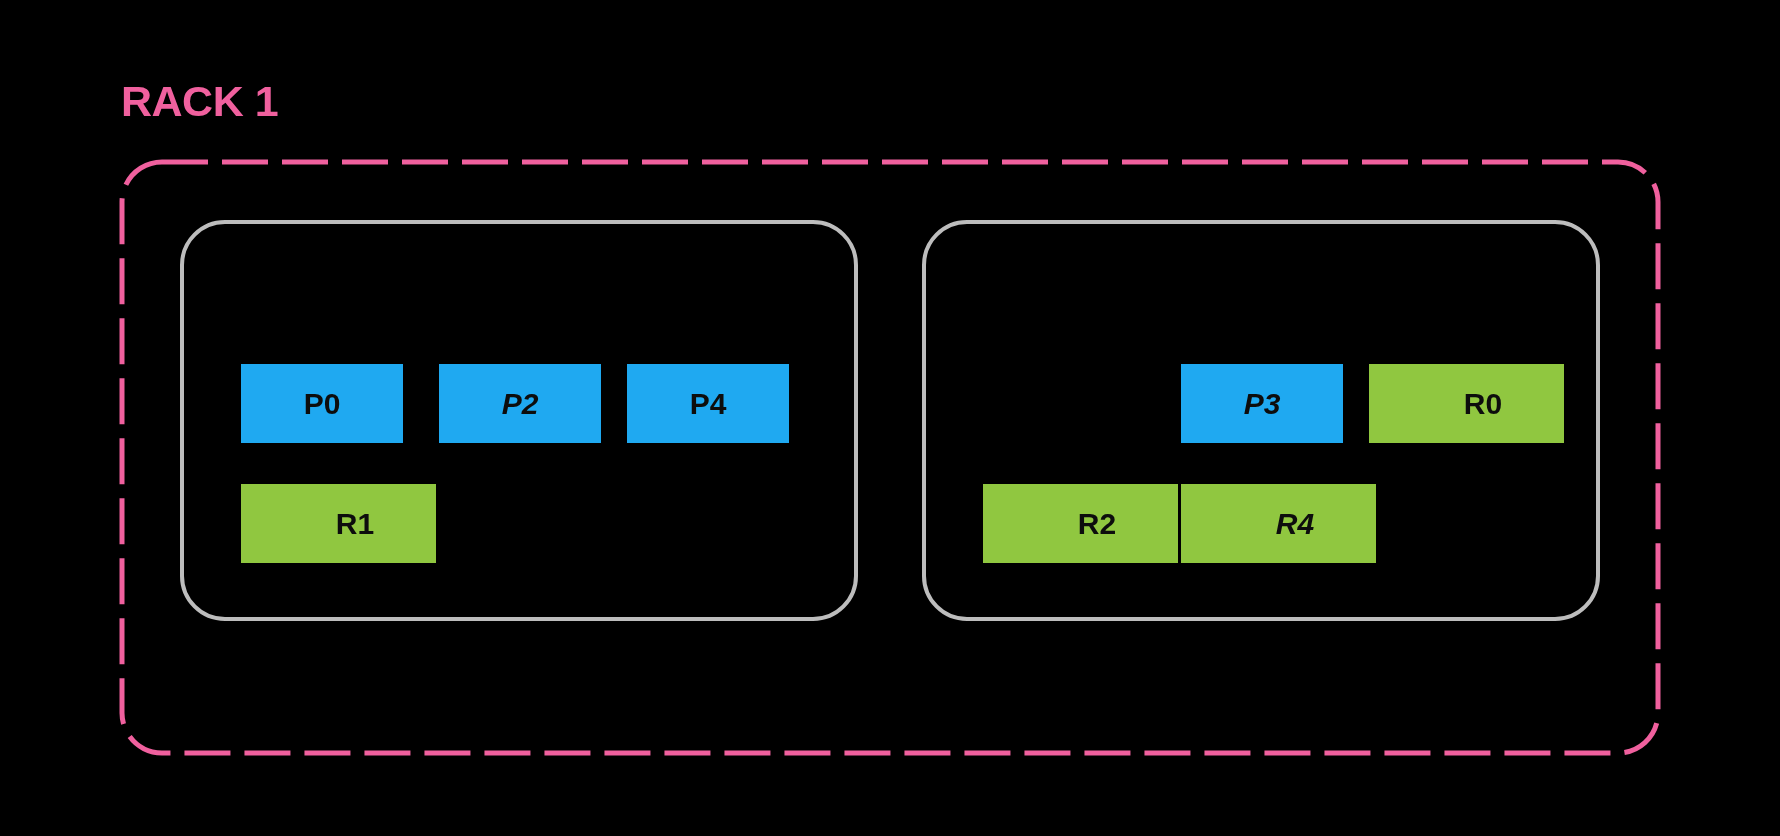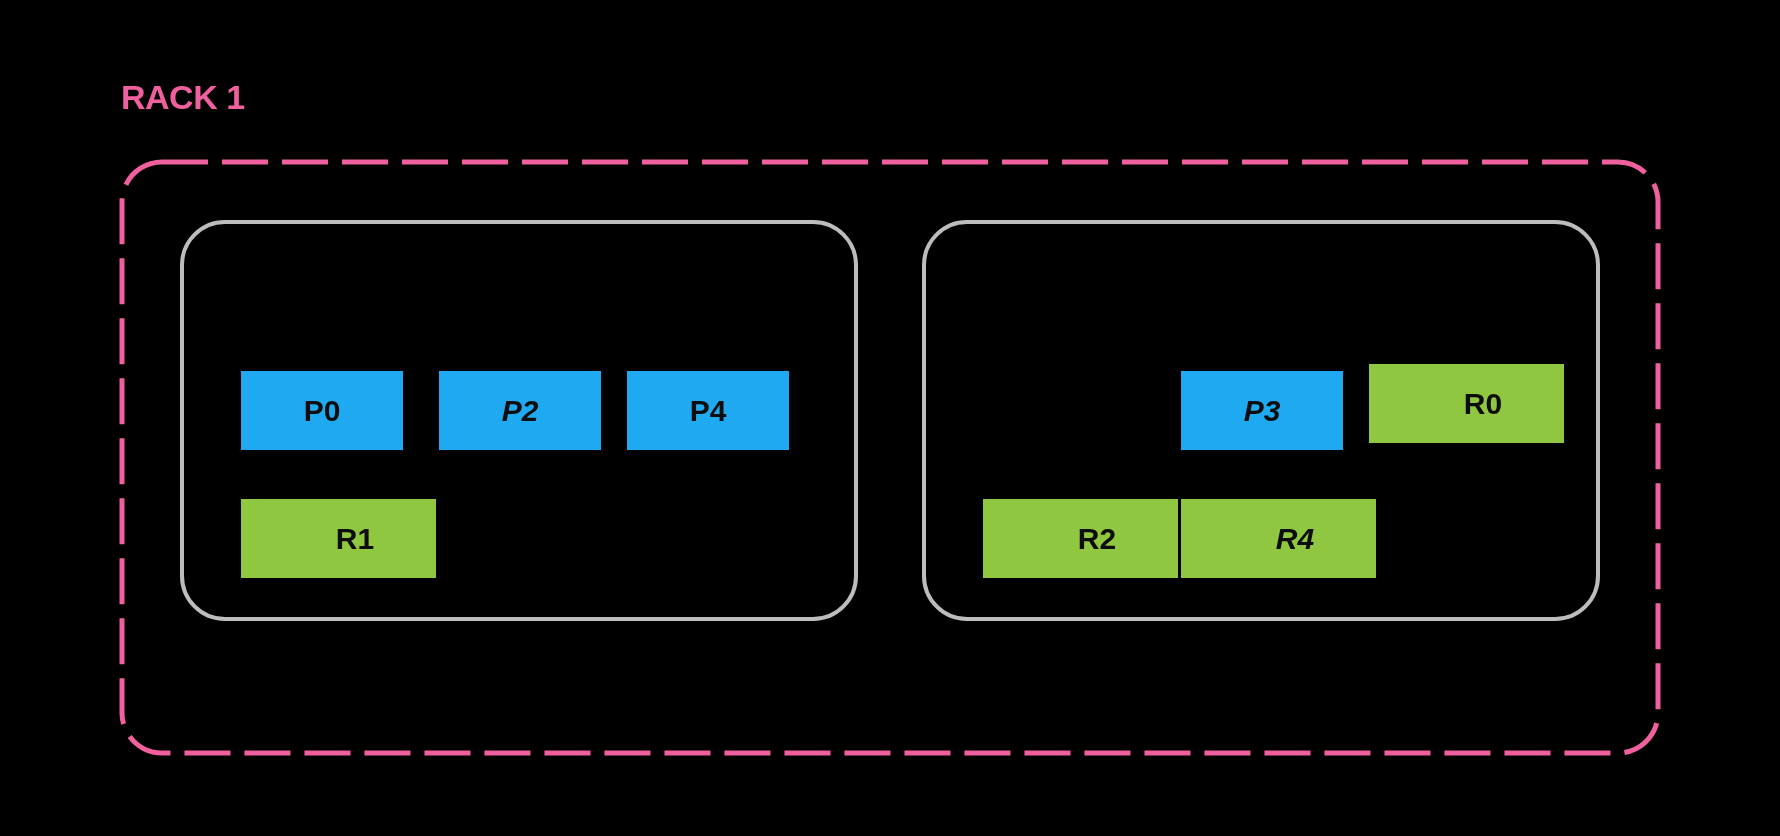--- a/index.html
+++ b/index.html
@@ -12,21 +12,21 @@
     width: 1780px;
     height: 836px;
     background: #000000;
     overflow: hidden;
     font-family: "Liberation Sans", sans-serif;
   }
   .rack-label {
     position: absolute;
     left: 121px;
     top: 80px;
-    font-size: 34px;
+    font-size: 43px;
     font-weight: 700;
     letter-spacing: -0.5px;
     color: #F0609E;
     line-height: 1;
     white-space: nowrap;
   }
   .rack-border-svg {
     position: absolute;
     left: 0;
     top: 0;
@@ -51,28 +51,28 @@
     width: 162px;
     height: 79px;
     display: flex;
     align-items: center;
     justify-content: center;
     font-size: 30px;
     font-weight: 700;
     color: #0D0D0D;
     line-height: 1;
   }
-  .chip[data-color="blue"]  { background: #1FA9F1; margin-top: 7px; }
+  .chip[data-color="blue"]  { background: #1FA9F1; }
   .chip[data-color="green"] { background: #90C740; padding-left: 33px; }
   
   .c1 { left: 57px;  }
   .c2 { left: 255px; font-style: italic; }
   .c3 { left: 443px; }
   .r1 { top: 140px; }
-  .r2 { top: 275px; }
+  .r2 { top: 260px; }
 </style>
 </head>
 <body>
 
 <div class="canvas">
 
   <div class="rack-label">RACK 1</div>
 
   <svg class="rack-border-svg" viewBox="0 0 1780 836" xmlns="http://www.w3.org/2000/svg">
     <rect x="122" y="162" width="1536" height="591" rx="40" ry="40" fill="none" stroke="#F0609E" stroke-width="5" stroke-dasharray="46 14"></rect>

